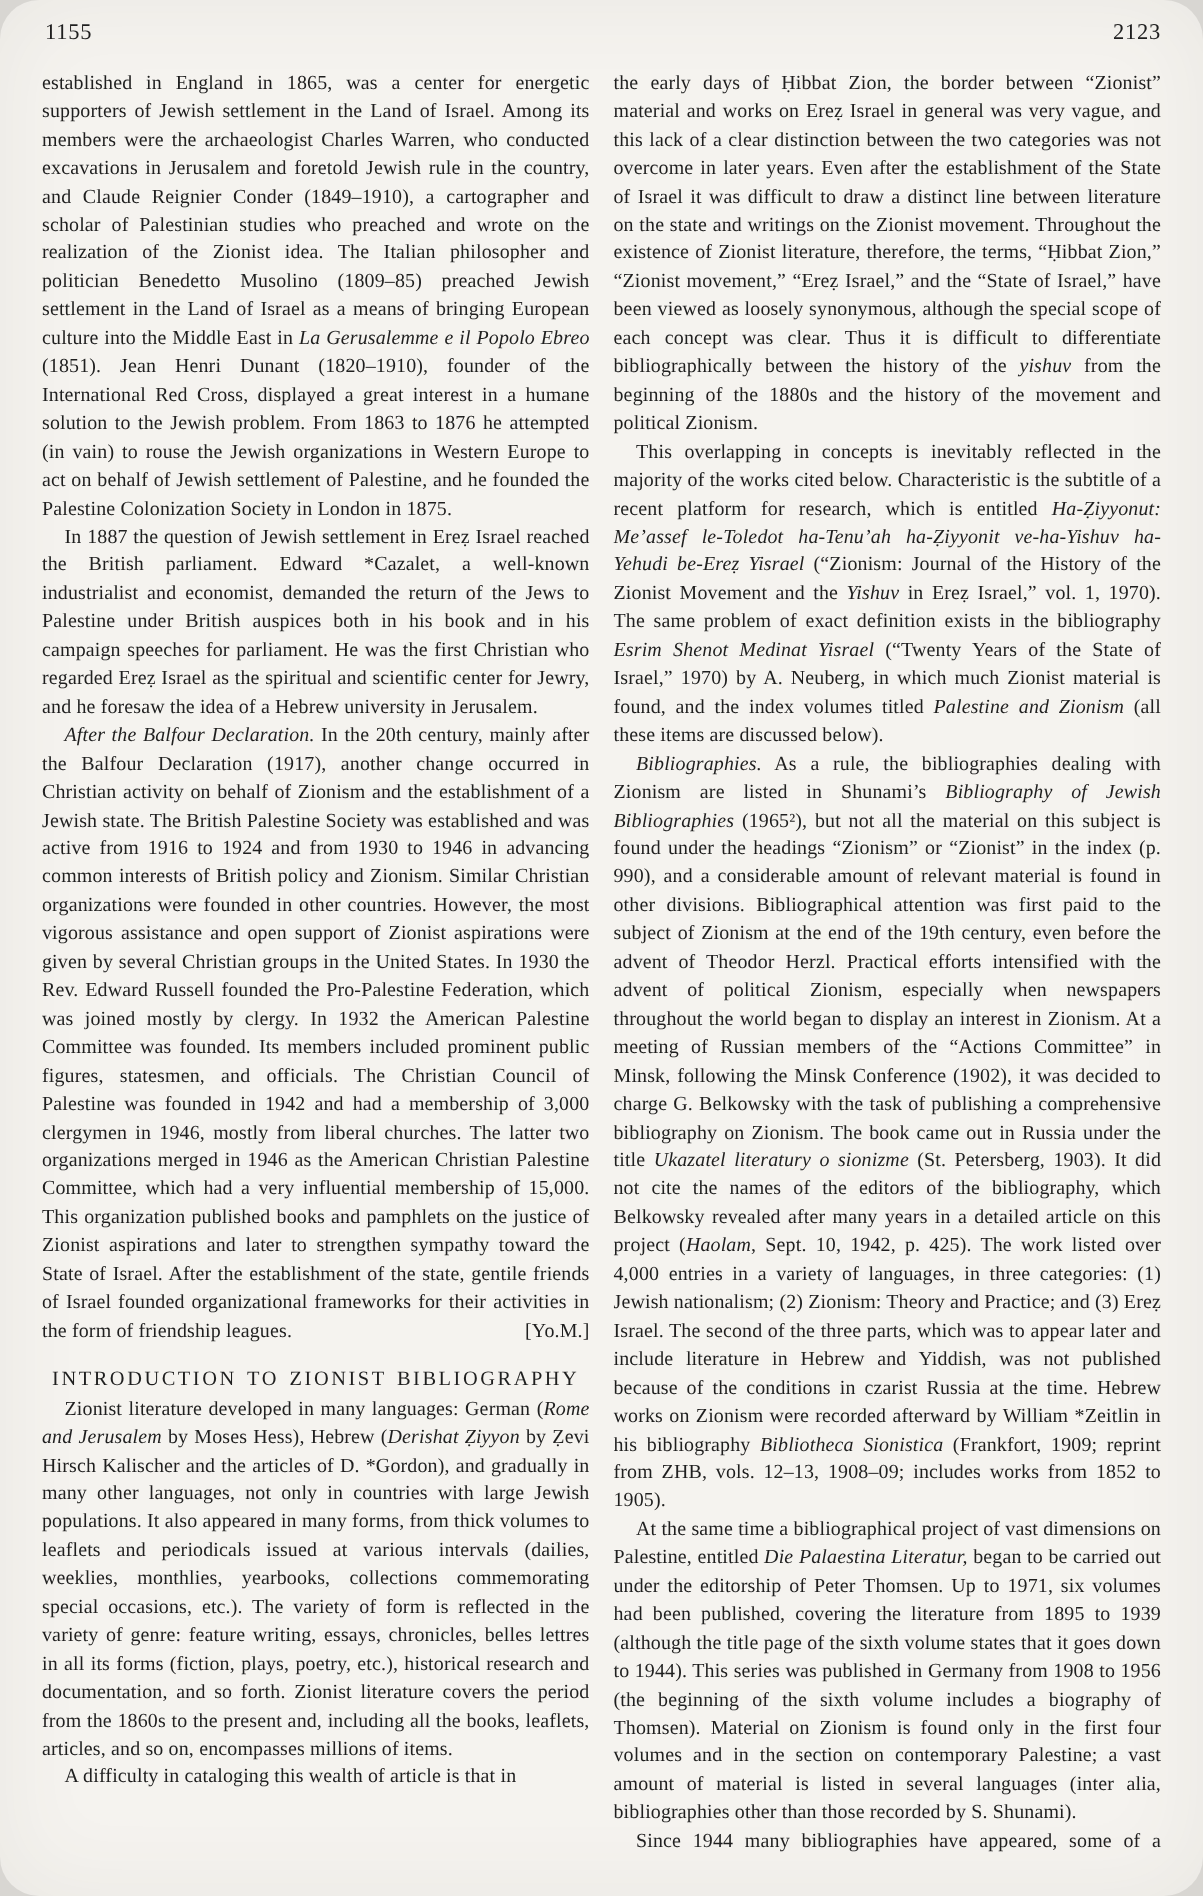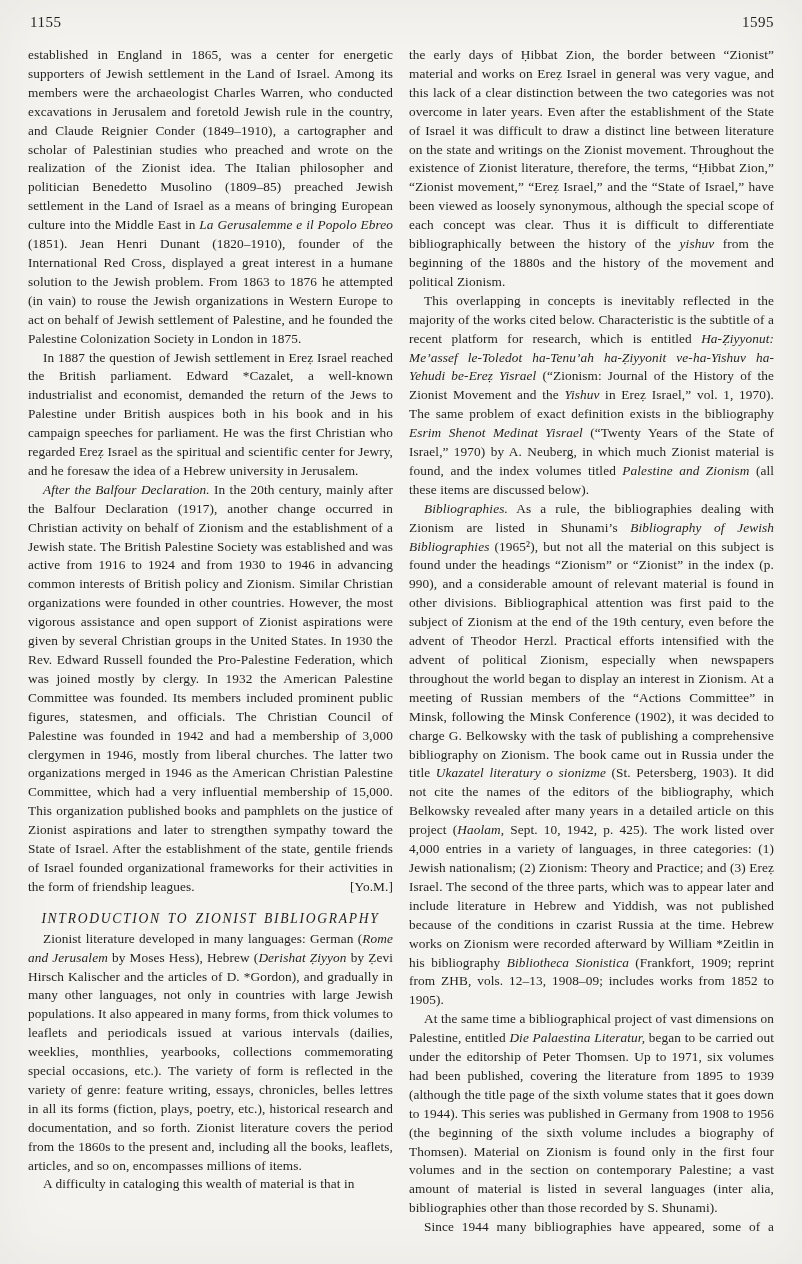--- a/index.html
+++ b/index.html
@@ -5,20 +5,21 @@
   html,body { margin:0; padding:0; background:#d8d6d2; }
   .page {
     position:relative;
     width:802px; height:1264px;
     margin:0 auto;
     background:#f5f3ef;
     box-shadow: inset 0 0 60px rgba(90,85,75,0.07);
     overflow:hidden;
     font-family:"Liberation Serif","DejaVu Serif",serif;
     color:#1f1f1f;
+    border-radius:26px;
   }
   .header { position:absolute; top:12px; left:0; right:0; height:26px; }
   .page-num { position:absolute; top:2px; font-size:15px; letter-spacing:0.5px; }
   .page-num.left  { left:30px; }
   .page-num.right { right:28px; }
   .running-title {
     text-align:center;
     font-size:16px;
     letter-spacing:2.5px;
     padding-top:1px;
@@ -40,41 +41,40 @@
   p.para.indent { text-indent:15px; }
   p.heading {
     margin:13px 0 1px;
     font-size:13.6px;
     line-height:18.9px;
     text-align:center;
     letter-spacing:1.7px;
     word-spacing:2px;
     text-indent:0;
     white-space:nowrap;
-    font-style:italic;
   }
   .it { font-style:italic; }
   .sig { float:right; }
 </style>
 </head>
 <body>
 
 <div class="page">
   <div class="header">
     <span class="page-num left">1155</span>
-    <span class="page-num right">1595</span>
+    <span class="page-num right">2123</span>
   </div>
   <div class="columns">
     <div class="col">
         <p class="para"><span>established in England in 1865, was a center for energetic supporters of Jewish settlement in the Land of Israel. Among its members were the archaeologist Charles Warren, who conducted excavations in Jerusalem and foretold Jewish rule in the country, and Claude Reignier Conder (1849–1910), a cartographer and scholar of Palestinian studies who preached and wrote on the realization of the Zionist idea. The Italian philosopher and politician Benedetto Musolino (1809–85) preached Jewish settlement in the Land of Israel as a means of bringing European culture into the Middle East in </span><span class="it">La Gerusalemme e il Popolo Ebreo</span><span> (1851). Jean Henri Dunant (1820–1910), founder of the International Red Cross, displayed a great interest in a humane solution to the Jewish problem. From 1863 to 1876 he attempted (in vain) to rouse the Jewish organizations in Western Europe to act on behalf of Jewish settlement of Palestine, and he founded the Palestine Colonization Society in London in 1875.</span></p>
         <p class="para indent"><span>In 1887 the question of Jewish settlement in Ereẓ Israel reached the British parliament. Edward *Cazalet, a well-known industrialist and economist, demanded the return of the Jews to Palestine under British auspices both in his book and in his campaign speeches for parliament. He was the first Christian who regarded Ereẓ Israel as the spiritual and scientific center for Jewry, and he foresaw the idea of a Hebrew university in Jerusalem.</span></p>
         <p class="para indent"><span class="it">After the Balfour Declaration.</span><span> In the 20th century, mainly after the Balfour Declaration (1917), another change occurred in Christian activity on behalf of Zionism and the establishment of a Jewish state. The British Palestine Society was established and was active from 1916 to 1924 and from 1930 to 1946 in advancing common interests of British policy and Zionism. Similar Christian organizations were founded in other countries. However, the most vigorous assistance and open support of Zionist aspirations were given by several Christian groups in the United States. In 1930 the Rev. Edward Russell founded the Pro-Palestine Federation, which was joined mostly by clergy. In 1932 the American Palestine Committee was founded. Its members included prominent public figures, statesmen, and officials. The Christian Council of Palestine was founded in 1942 and had a membership of 3,000 clergymen in 1946, mostly from liberal churches. The latter two organizations merged in 1946 as the American Christian Palestine Committee, which had a very influential membership of 15,000. This organization published books and pamphlets on the justice of Zionist aspirations and later to strengthen sympathy toward the State of Israel. After the establishment of the state, gentile friends of Israel founded organizational frameworks for their activities in the form of friendship leagues.</span><span class="sig">[Yo.M.]</span></p>
         <p class="heading"><span>INTRODUCTION TO ZIONIST BIBLIOGRAPHY</span></p>
         <p class="para indent"><span>Zionist literature developed in many languages: German (</span><span class="it">Rome and Jerusalem</span><span> by Moses Hess), Hebrew (</span><span class="it">Derishat Ẓiyyon</span><span> by Ẓevi Hirsch Kalischer and the articles of D. *Gordon), and gradually in many other languages, not only in countries with large Jewish populations. It also appeared in many forms, from thick volumes to leaflets and periodicals issued at various intervals (dailies, weeklies, monthlies, yearbooks, collections commemorating special occasions, etc.). The variety of form is reflected in the variety of genre: feature writing, essays, chronicles, belles lettres in all its forms (fiction, plays, poetry, etc.), historical research and documentation, and so forth. Zionist literature covers the period from the 1860s to the present and, including all the books, leaflets, articles, and so on, encompasses millions of items.</span></p>
-        <p class="para indent"><span>A difficulty in cataloging this wealth of material is that in</span></p>
+        <p class="para indent"><span>A difficulty in cataloging this wealth of article is that in</span></p>
       </div>
     <div class="col">
         <p class="para"><span>the early days of Ḥibbat Zion, the border between “Zionist” material and works on Ereẓ Israel in general was very vague, and this lack of a clear distinction between the two categories was not overcome in later years. Even after the establishment of the State of Israel it was difficult to draw a distinct line between literature on the state and writings on the Zionist movement. Throughout the existence of Zionist literature, therefore, the terms, “Ḥibbat Zion,” “Zionist movement,” “Ereẓ Israel,” and the “State of Israel,” have been viewed as loosely synonymous, although the special scope of each concept was clear. Thus it is difficult to differentiate bibliographically between the history of the </span><span class="it">yishuv</span><span> from the beginning of the 1880s and the history of the movement and political Zionism.</span></p>
         <p class="para indent"><span>This overlapping in concepts is inevitably reflected in the majority of the works cited below. Characteristic is the subtitle of a recent platform for research, which is entitled </span><span class="it">Ha-Ẓiyyonut: Me’assef le-Toledot ha-Tenu’ah ha-Ẓiyyonit ve-ha-Yishuv ha-Yehudi be-Ereẓ Yisrael</span><span> (“Zionism: Journal of the History of the Zionist Movement and the </span><span class="it">Yishuv</span><span> in Ereẓ Israel,” vol. 1, 1970). The same problem of exact definition exists in the bibliography </span><span class="it">Esrim Shenot Medinat Yisrael</span><span> (“Twenty Years of the State of Israel,” 1970) by A. Neuberg, in which much Zionist material is found, and the index volumes titled </span><span class="it">Palestine and Zionism</span><span> (all these items are discussed below).</span></p>
         <p class="para indent"><span class="it">Bibliographies.</span><span> As a rule, the bibliographies dealing with Zionism are listed in Shunami’s </span><span class="it">Bibliography of Jewish Bibliographies</span><span> (1965²), but not all the material on this subject is found under the headings “Zionism” or “Zionist” in the index (p. 990), and a considerable amount of relevant material is found in other divisions. Bibliographical attention was first paid to the subject of Zionism at the end of the 19th century, even before the advent of Theodor Herzl. Practical efforts intensified with the advent of political Zionism, especially when newspapers throughout the world began to display an interest in Zionism. At a meeting of Russian members of the “Actions Committee” in Minsk, following the Minsk Conference (1902), it was decided to charge G. Belkowsky with the task of publishing a comprehensive bibliography on Zionism. The book came out in Russia under the title </span><span class="it">Ukazatel literatury o sionizme</span><span> (St. Petersberg, 1903). It did not cite the names of the editors of the bibliography, which Belkowsky revealed after many years in a detailed article on this project (</span><span class="it">Haolam</span><span>, Sept. 10, 1942, p. 425). The work listed over 4,000 entries in a variety of languages, in three categories: (1) Jewish nationalism; (2) Zionism: Theory and Practice; and (3) Ereẓ Israel. The second of the three parts, which was to appear later and include literature in Hebrew and Yiddish, was not published because of the conditions in czarist Russia at the time. Hebrew works on Zionism were recorded afterward by William *Zeitlin in his bibliography </span><span class="it">Bibliotheca Sionistica</span><span> (Frankfort, 1909; reprint from ZHB, vols. 12–13, 1908–09; includes works from 1852 to 1905).</span></p>
         <p class="para indent"><span>At the same time a bibliographical project of vast dimensions on Palestine, entitled </span><span class="it">Die Palaestina Literatur,</span><span> began to be carried out under the editorship of Peter Thomsen. Up to 1971, six volumes had been published, covering the literature from 1895 to 1939 (although the title page of the sixth volume states that it goes down to 1944). This series was published in Germany from 1908 to 1956 (the beginning of the sixth volume includes a biography of Thomsen). Material on Zionism is found only in the first four volumes and in the section on contemporary Palestine; a vast amount of material is listed in several languages (inter alia, bibliographies other than those recorded by S. Shunami).</span></p>
         <p class="para indent"><span>Since 1944 many bibliographies have appeared, some of a general nature and some devoted to various bodies and</span></p>
       </div>
   </div>
 </div>

